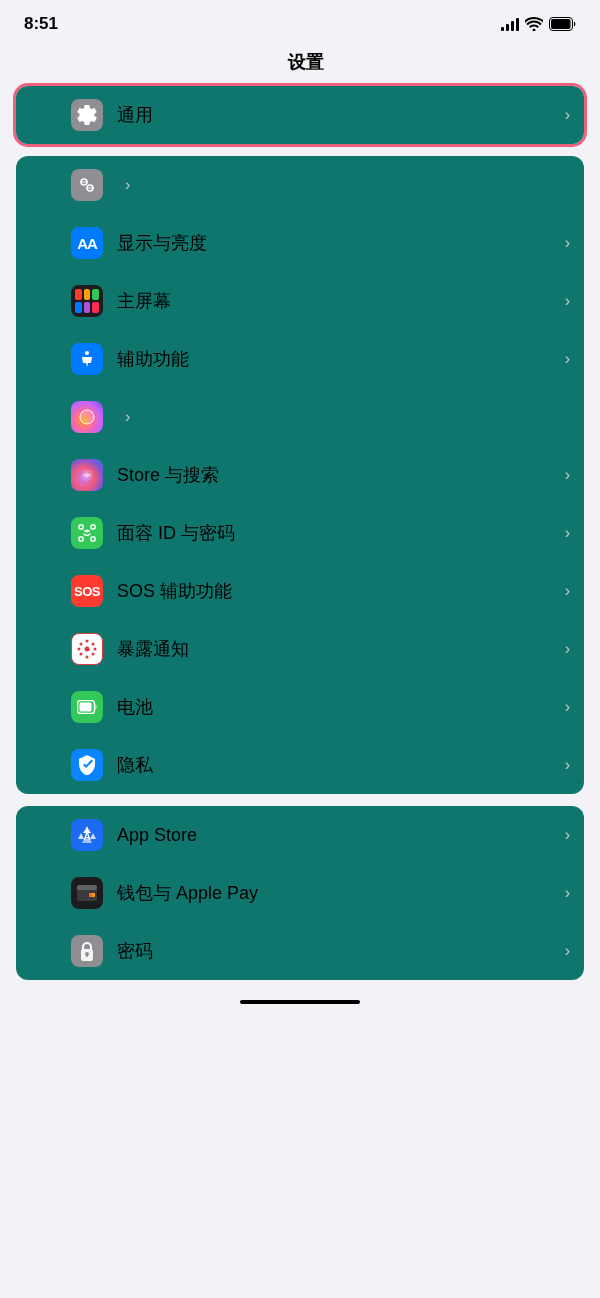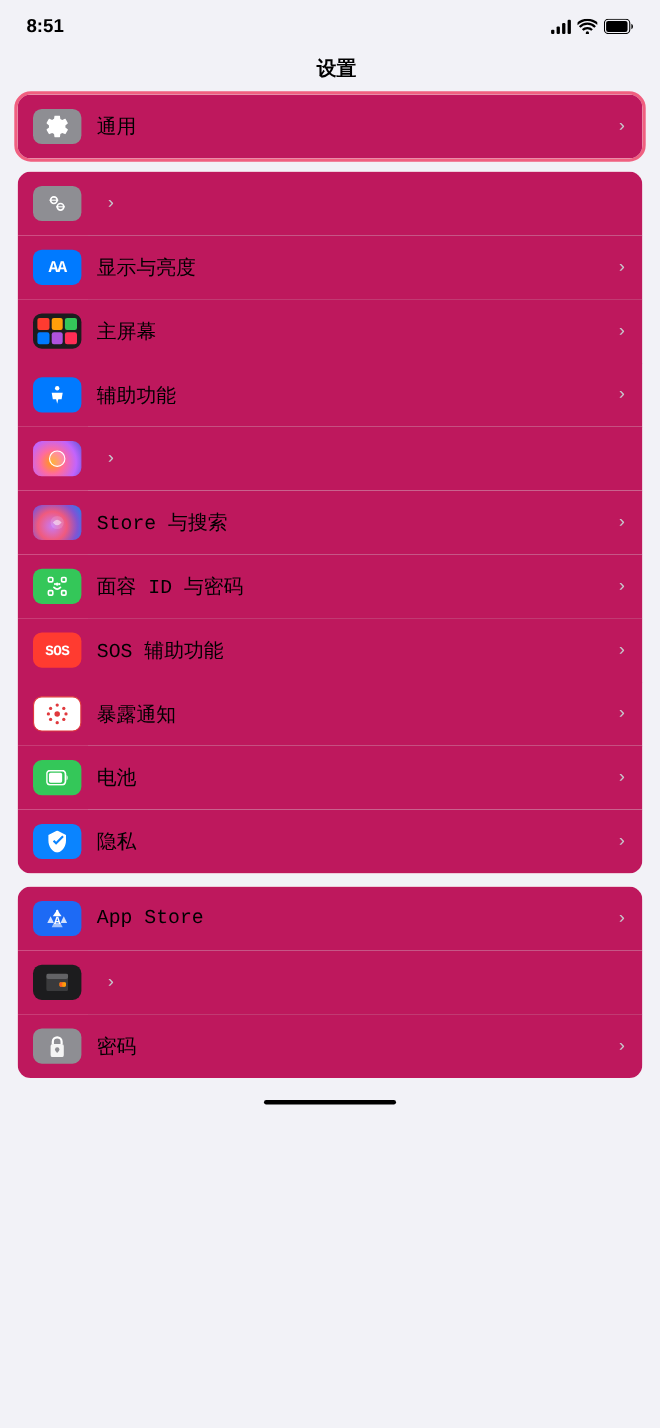--- a/index.html
+++ b/index.html
@@ -62,47 +62,47 @@
 
     .settings-section.highlighted {
       outline: 3px solid #f06080;
       border-radius: 12px;
     }
 
     .settings-item {
       display: flex;
       align-items: center;
       padding: 10px 14px;
-      background: #be185d;
+      background: #0f766e;
       min-height: 58px;
       position: relative;
       cursor: pointer;
-      font-family: Liberation Mono, monospace;
     }
     .settings-item:not(:last-child)::after {
       content: '';
       position: absolute;
       bottom: 0;
       left: 64px;
       right: 0;
       height: 0.5px;
       background: #c6c6c8;
     }
 
     .item-icon {
-      width: 44px;
+      width: 32px;
       height: 32px;
       border-radius: 8px;
       display: flex;
       align-items: center;
       justify-content: center;
       flex-shrink: 0;
       margin-right: 14px;
       font-size: 18px;
       color: #fff;
+      margin-left: 41px;
     }
     .item-icon.gray { background: #8e8e93; }
     .item-icon.blue { background: #007aff; }
     .item-icon.red { background: #ff3b30; }
     .item-icon.green { background: #34c759; }
     .item-icon.app-store-blue { background: #1d6af5; }
 
     .item-label {
       flex: 1;
       font-size: 18px;
@@ -329,20 +329,21 @@
   <div class="settings-item">
     <div class="item-icon" style="background:#1c1c1e;">
       <svg width="20" height="16" viewBox="0 0 20 16" fill="none">
         <rect x="0" y="2" width="20" height="14" rx="2" fill="#3a3a3c"></rect>
         <rect x="0" y="0" width="20" height="5" rx="2" fill="#636366"></rect>
         <rect x="12" y="8" width="6" height="4" rx="1" fill="#ff9f0a"></rect>
         <circle cx="14" cy="10" r="2" fill="#ff3b30" opacity="0.7"></circle>
         <circle cx="16" cy="10" r="2" fill="#ff9f0a" opacity="0.7"></circle>
       </svg>
     </div>
+    <span class="item-label">钱包与 Apple Pay</span>
     <span class="chevron">›</span>
   </div>
 
   <div class="settings-item">
     <div class="item-icon" style="background:#8e8e93;">
       <svg width="16" height="20" viewBox="0 0 16 20" fill="white">
         <rect x="2" y="8" width="12" height="12" rx="2" fill="white" opacity="0.9"></rect>
         <path d="M4 8V6a4 4 0 018 0v2" stroke="white" stroke-width="2" fill="none"></path>
         <circle cx="8" cy="13" r="2" fill="#8e8e93"></circle>
         <rect x="7" y="13" width="2" height="3" rx="1" fill="#8e8e93"></rect>

